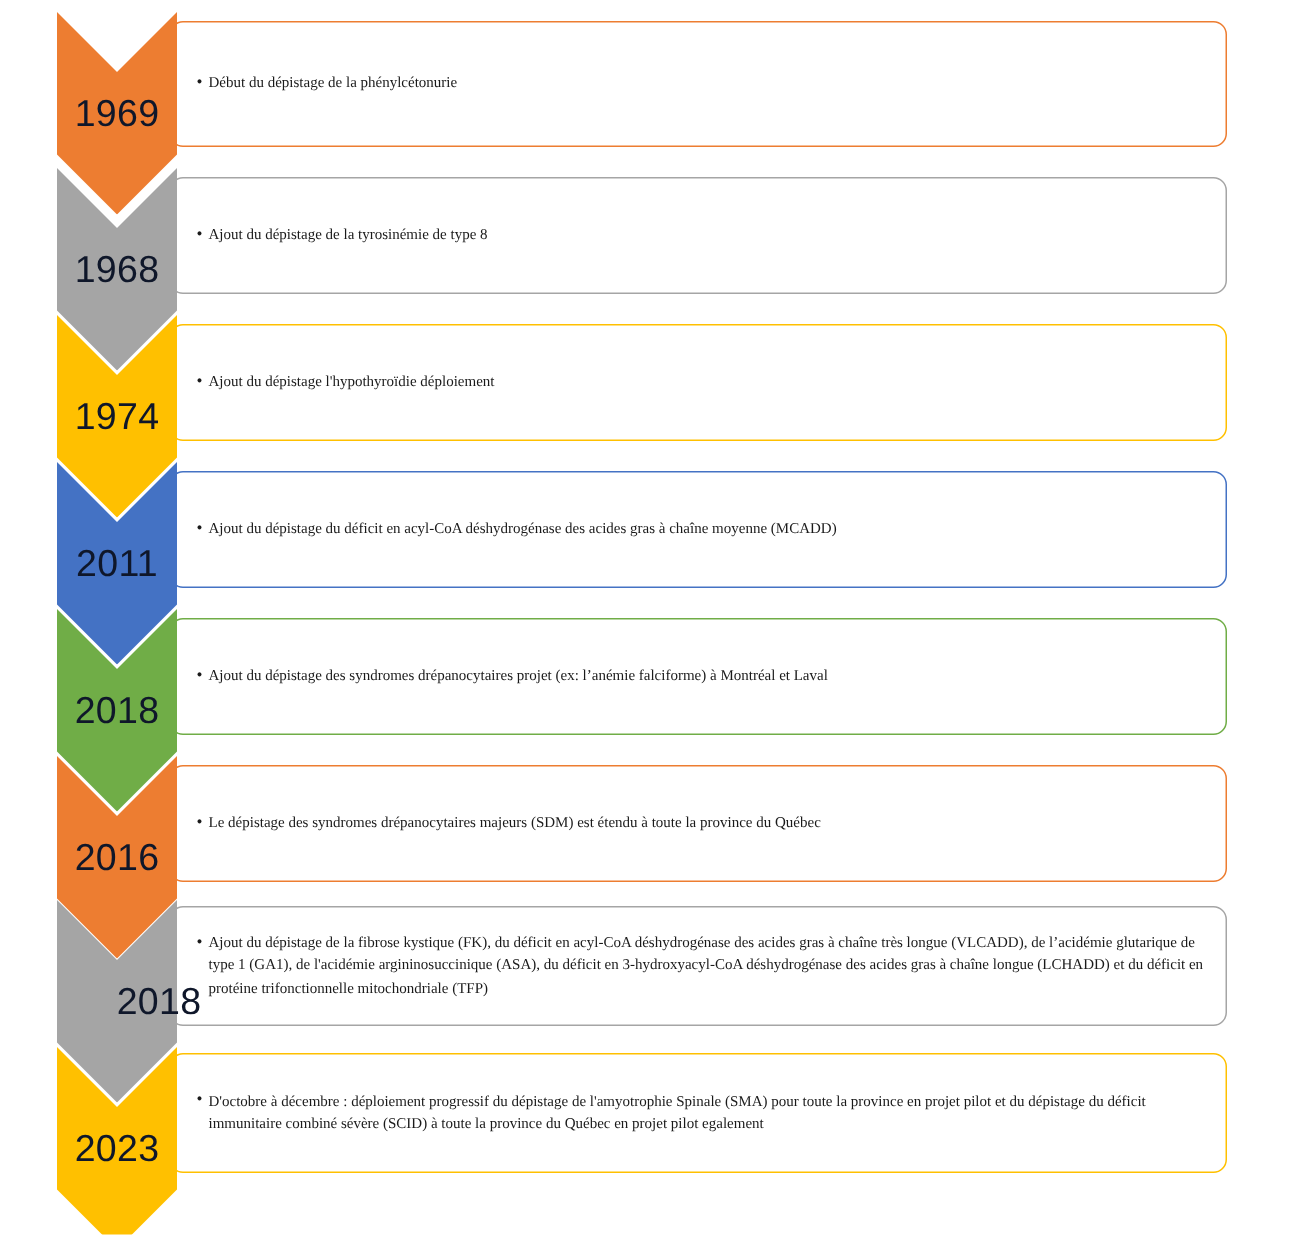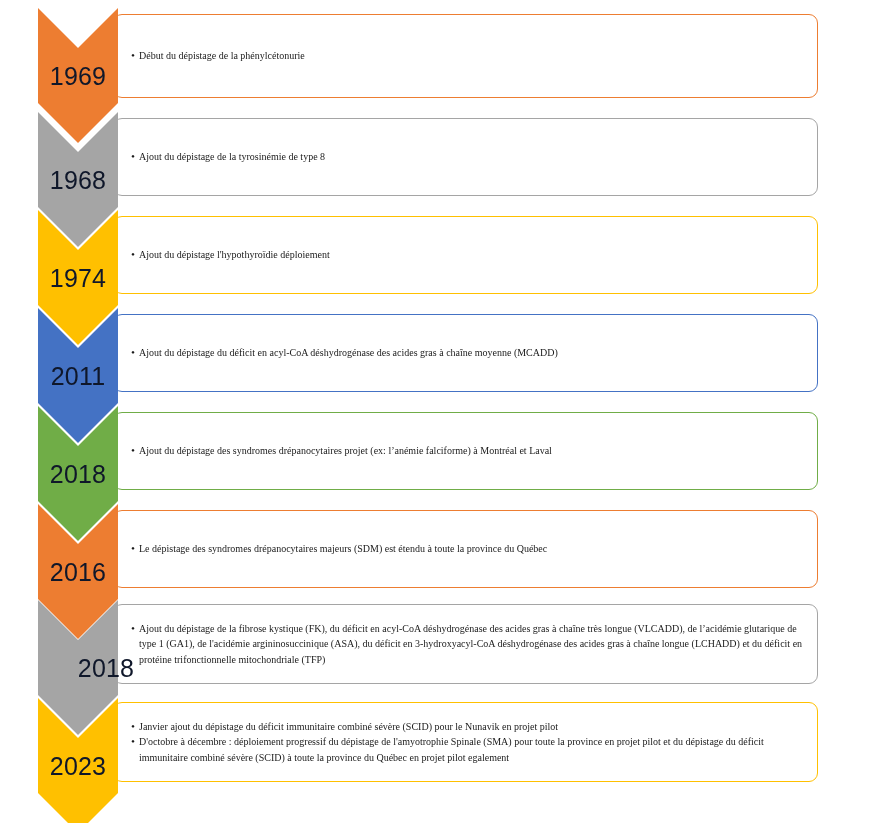--- a/index.html
+++ b/index.html
@@ -165,21 +165,20 @@
       <div class="chev" style="top: 600px; height: 135px;">
         <svg width="80" height="135" viewBox="0 0 80 135">
           <polygon points="0,0 40,40 80,0 80,95 40,135 0,95" fill="#A5A5A5"></polygon>
         </svg>
         <div class="yr" style="top: 56px; padding-left: 28px;">2018</div>
       </div>
     </div>
     <div class="row" style="top: 0px;">
       <div class="box" style="top: 702px; height: 80px; width: 705px; border-color: rgb(255, 192, 0);">
         <ul>
-          <li>Janvier ajout du dépistage du déficit immunitaire combiné sévère (SCID) pour le Nunavik en projet pilot</li>
           <li>D'octobre à décembre : déploiement progressif du dépistage de l'amyotrophie Spinale (SMA) pour toute la province en projet pilot et du dépistage du déficit immunitaire combiné sévère (SCID) à toute la province du Québec en projet pilot egalement</li>
         </ul>
       </div>
       <div class="chev" style="top: 698px; height: 135px;">
         <svg width="80" height="135" viewBox="0 0 80 135">
           <polygon points="0,0 40,40 80,0 80,95 40,135 0,95" fill="#FFC000"></polygon>
         </svg>
         <div class="yr" style="top: 56px;">2023</div>
       </div>
     </div>

